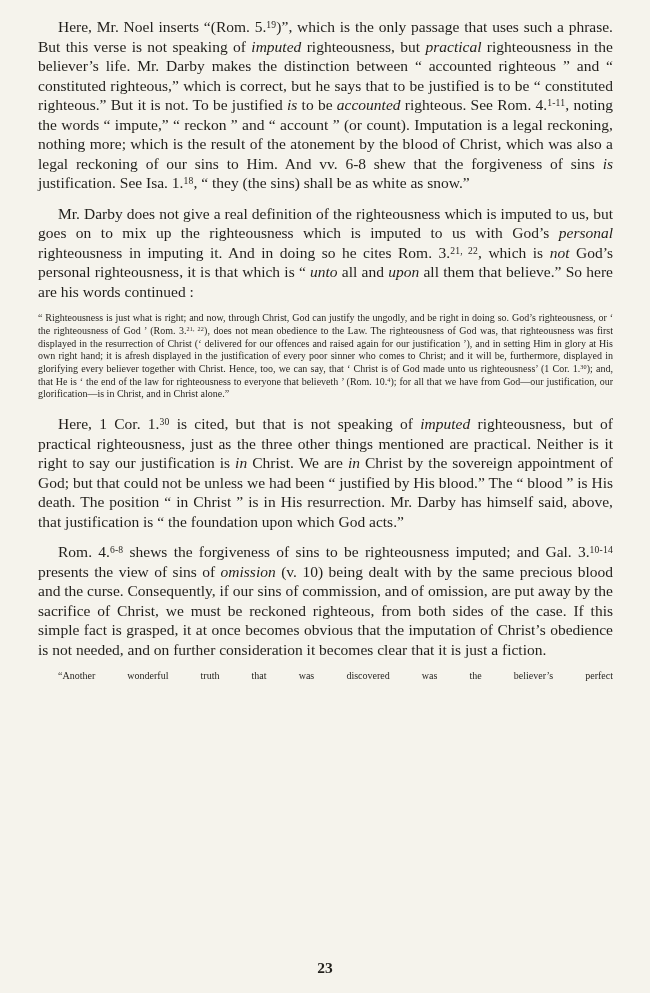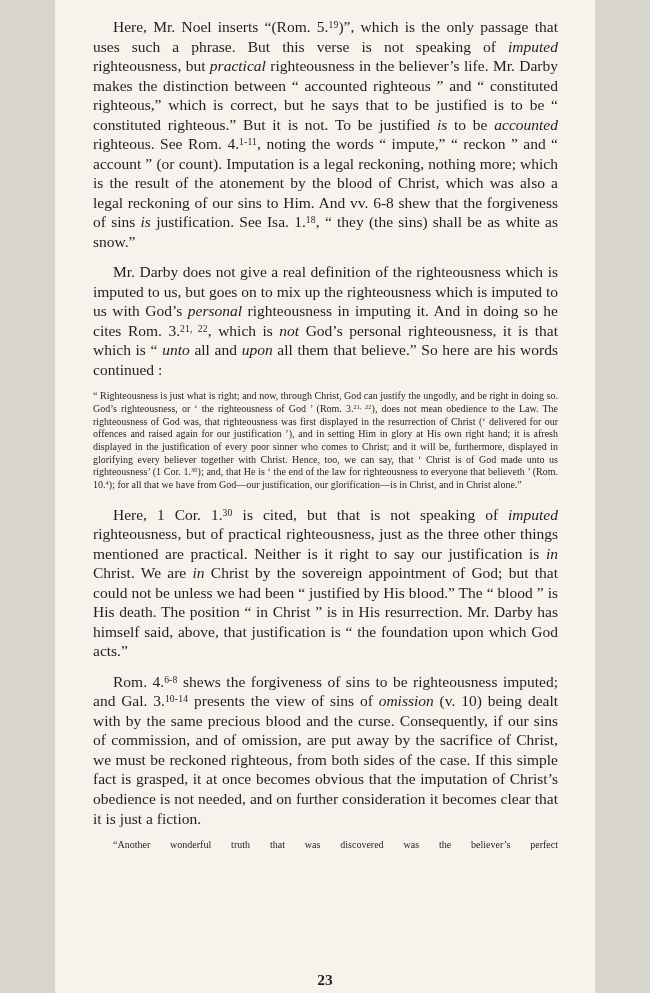--- a/index.html
+++ b/index.html
@@ -3,21 +3,21 @@
 <meta charset="utf-8">
 <style>
   html, body {
     margin: 0;
     padding: 0;
     background: #d8d5cd;
     font-family: "Liberation Serif", "DejaVu Serif", serif;
   }
   .page {
     position: relative;
-    width: 540px;
+    width: 650px;
     height: 993px;
     margin: 0 auto;
     background: #f5f3ec;
     color: #211f1b;
     box-sizing: border-box;
     padding: 17px 37px 23px 38px;
     overflow: hidden;
   }
   .content { width: 100%; }
   .para {
@@ -43,21 +43,21 @@
   sup {
     font-size: 62%;
     line-height: 0;
     vertical-align: 0.45em;
     letter-spacing: 0.2px;
   }
   .page-number {
     position: absolute;
     left: 0;
     right: 0;
-    bottom: 4px;
+    bottom: 16px;
     text-align: center;
     font-weight: bold;
     font-size: 15.5px;
     color: #211f1b;
   }
 </style>
 </head>
 <body>
 
 <div class="page">

